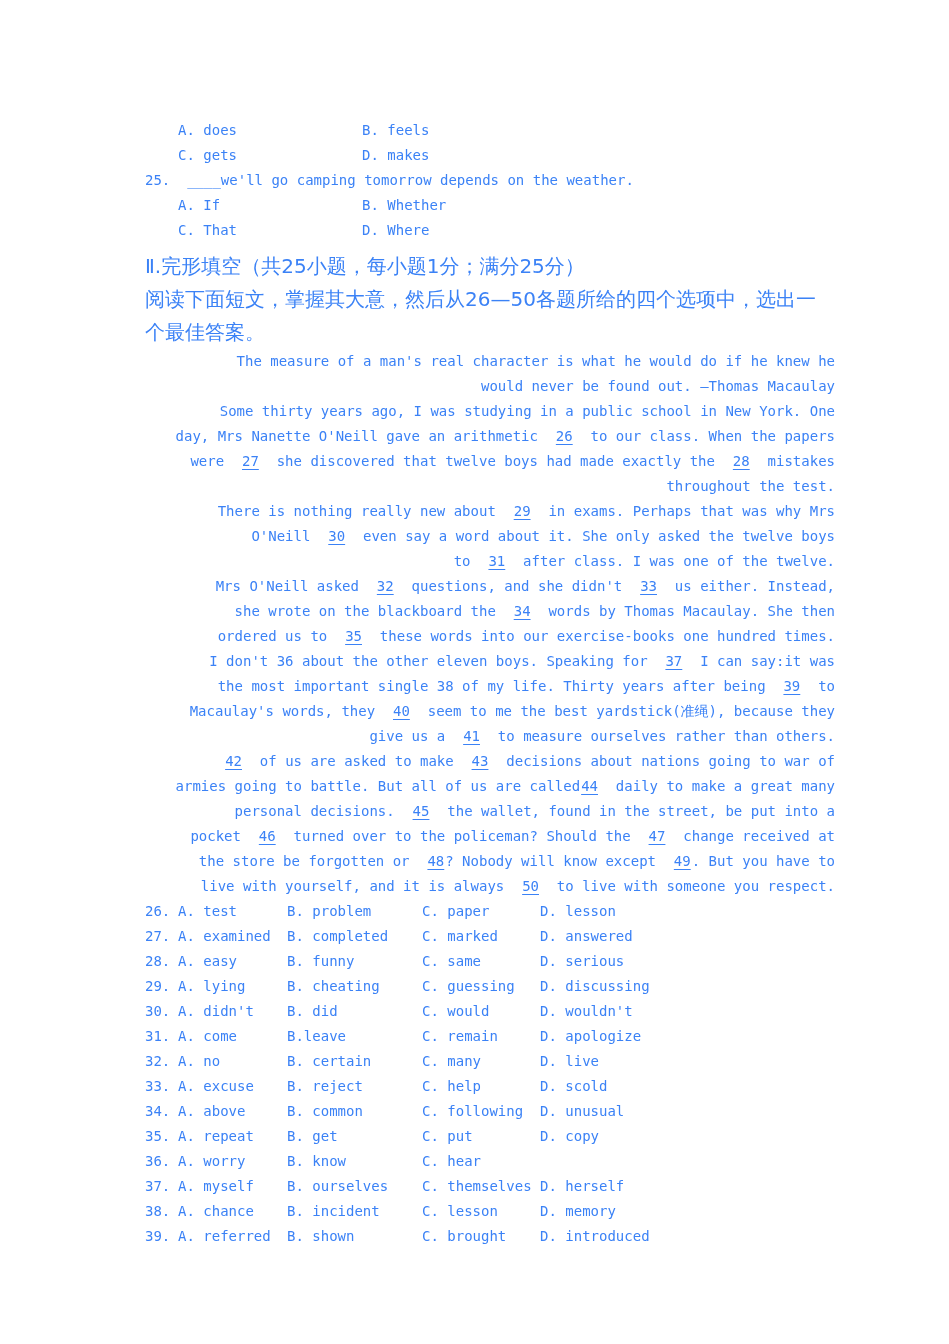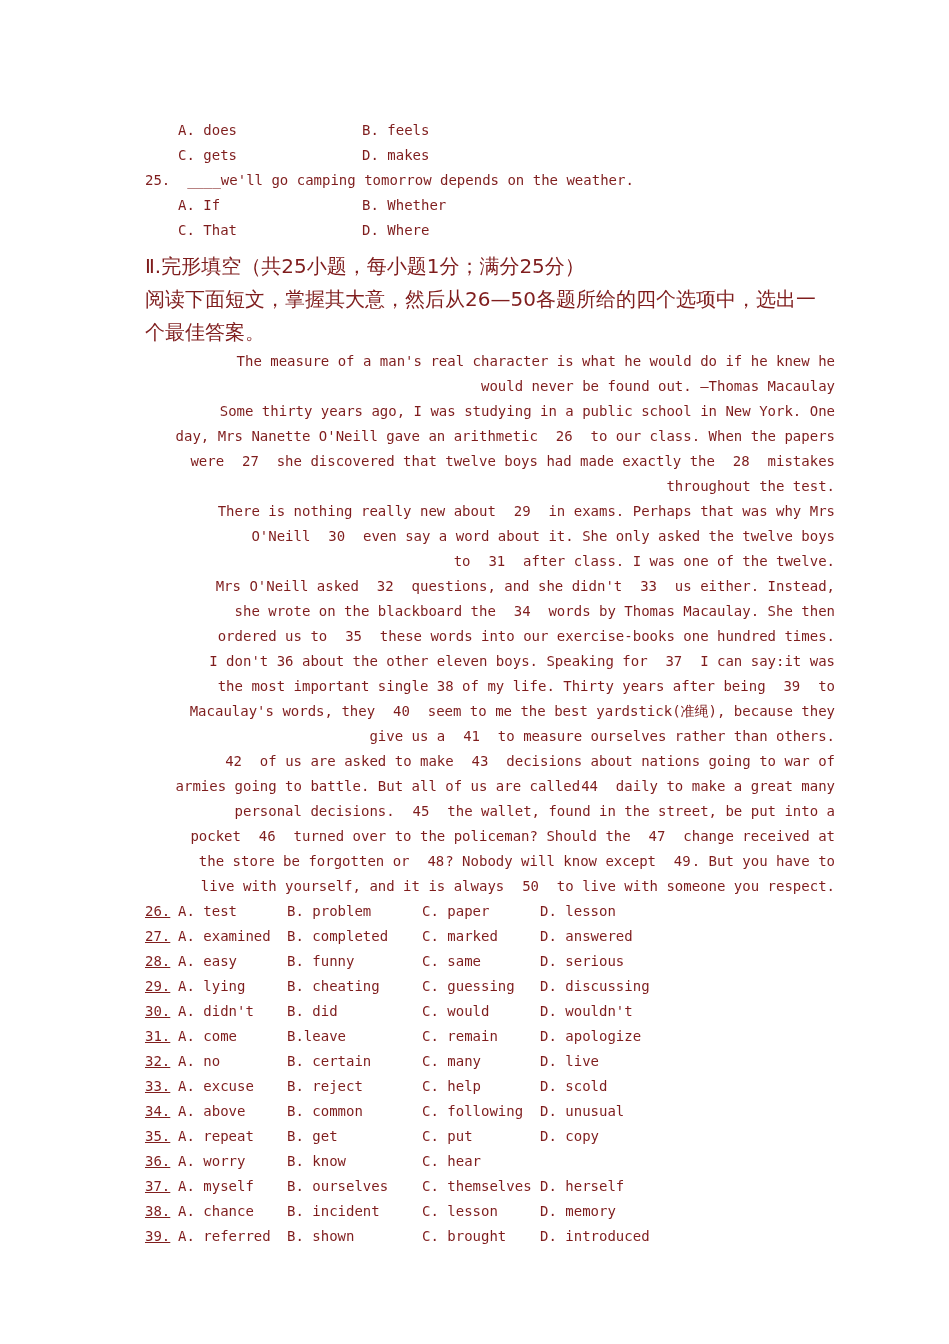--- a/index.html
+++ b/index.html
@@ -1,33 +1,33 @@
 <!DOCTYPE html>
 <html><head>
 <meta charset="utf-8">
 <style>
   * { margin:0; padding:0; box-sizing:border-box; }
   html,body { background:#ffffff; }
   .page {
-    width:949px; height:1344px; background:#ffffff; color:#7f1d1d;
+    width:949px; height:1344px; background:#ffffff; color:#3b82f6;
     font-family:"DejaVu Sans Mono","Liberation Mono",monospace;
     font-size:14px; line-height:25px;
     position:relative; overflow:hidden;
   }
   .content { position:absolute; left:145px; top:118px; width:690px; }
   .opt-pair { display:flex; padding-left:33px; white-space:pre; }
   .opt-pair .left { width:184px; }
   .q-line { white-space:pre-wrap; }
   .cjk { font-family:"DejaVu Sans","Liberation Sans",sans-serif; font-size:20px; }
   .section-title { margin-top:7px; line-height:33px; }
   .instruction { line-height:33px; }
   .para { white-space:pre-wrap;text-align:right; }
-  .blank { text-underline-offset:3px; padding:0 1px; }
+  .blank { text-decoration:underline; text-underline-offset:3px; padding:0 1px; }
   .opt-row { display:flex; white-space:pre; }
-  .c-num { width:33px;text-decoration:underline; }
+  .c-num { width:33px; }
   .c-a { width:109px; }
   .c-b { width:135px; }
   .c-c { width:118px; }
   .c-d { flex:1; }
 </style>
 </head>
 <body>
 
 <div class="page">
   <div class="content">

